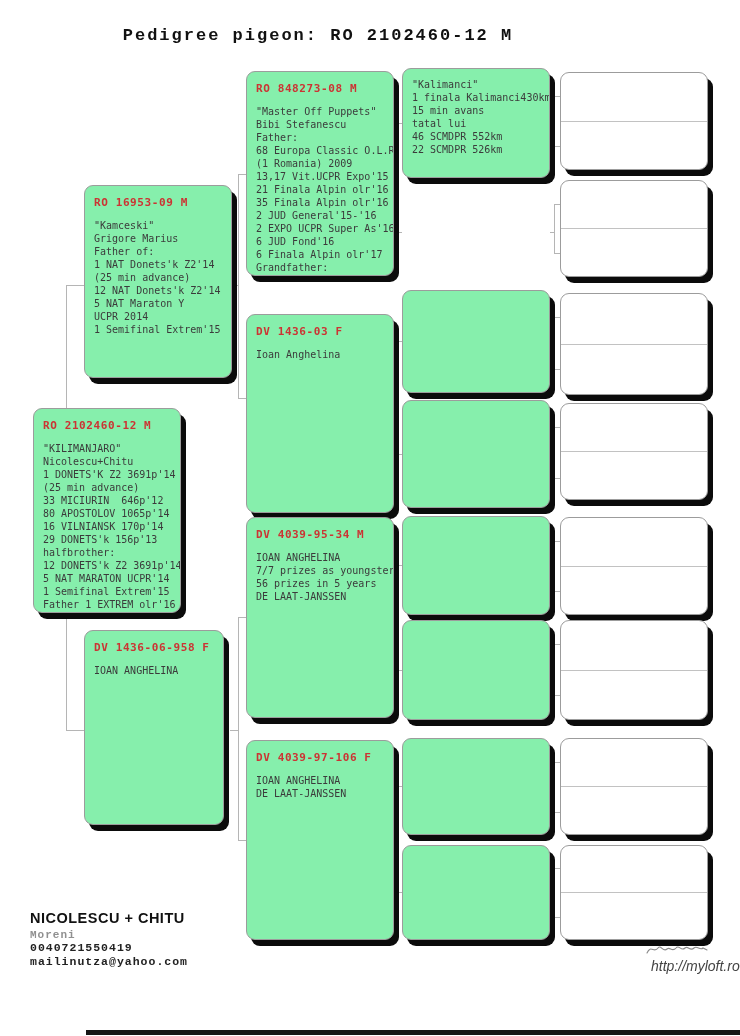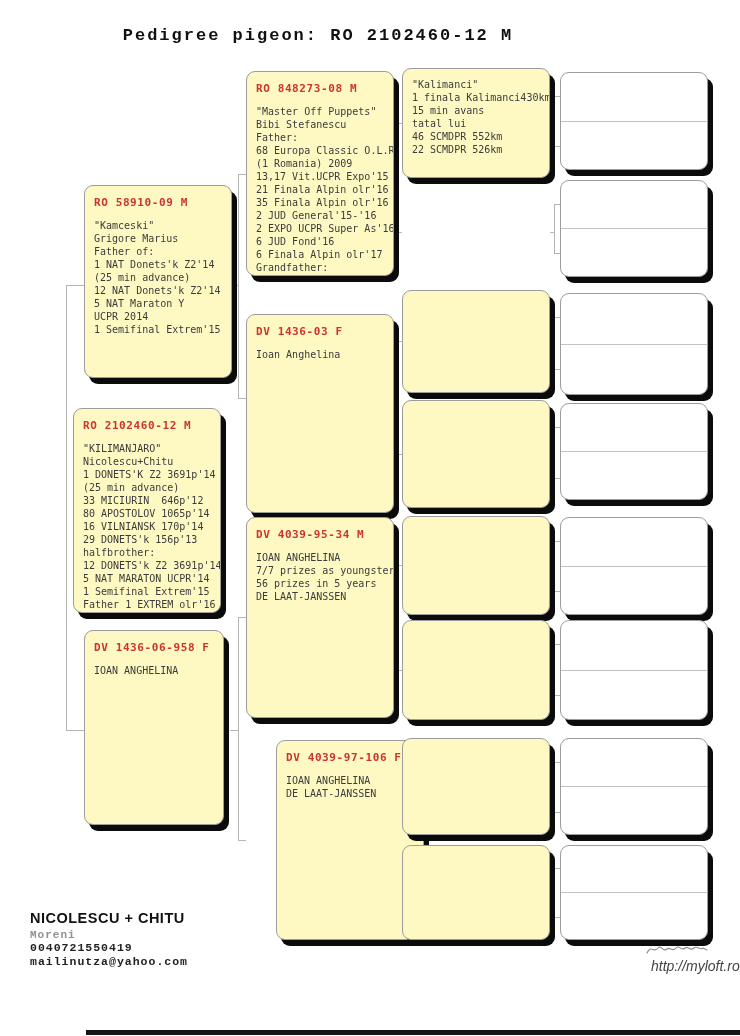--- a/index.html
+++ b/index.html
@@ -1,21 +1,21 @@
 <!DOCTYPE html>
 <html><head>
 <meta charset="utf-8">
 <style>
   html,body{margin:0;padding:0;background:#fff;}
   #page{position:relative;width:740px;height:1036px;background:#ffffff;overflow:hidden;
         font-family:"DejaVu Sans Mono",monospace;}
   #doc-title{position:absolute;left:0;top:26px;width:636px;text-align:center;
         font-family:"Liberation Mono",monospace;font-weight:bold;font-size:17px;
         letter-spacing:2px;color:#111;}
-  .box{position:absolute;background:#fef9c3;border:1px solid #9c9c9c;border-radius:9px;
+  .box{position:absolute;background:#86efac;border:1px solid #9c9c9c;border-radius:9px;
         box-shadow:5px 6px 0 0 #0b0b0b;overflow:hidden;z-index:2;box-sizing:border-box;}
   .box .ring{font-weight:bold;font-size:11px;letter-spacing:0.6px;color:#cc3333;
         padding:10px 4px 0 9px;line-height:14px;white-space:pre;}
   .box .body{margin-top:9px;padding:0 3px 0 9px;font-size:10px;line-height:13px;
         color:#3b3b3b;white-space:pre;}
   .pair{position:absolute;background:#fff;border:1px solid #9c9c9c;border-radius:9px;
         box-shadow:5px 6px 0 0 #0b0b0b;z-index:2;box-sizing:border-box;display:flex;
         flex-direction:column;}
   .pair .half{flex:1;}
   .pair .half.top{border-bottom:1px solid #c2c2c2;}
@@ -32,40 +32,40 @@
         font-style:italic;font-size:14px;color:#444;}
   #bottom-bar{position:absolute;left:86px;top:1030px;width:654px;height:5px;background:#161616;}
 </style>
 </head>
 <body>
 
 <div id="page">
 
   <div id="doc-title">Pedigree pigeon: RO 2102460-12 M</div>
 
-  <div class="box" style="left:33px;top:408px;width:148px;height:205px;z-index:3;margin-left:40px;">
+  <div class="box" style="left:33px;top:408px;width:148px;height:205px;z-index:3;">
     <div class="ring">RO 2102460-12 M</div>
     <div class="body">"KILIMANJARO"
 Nicolescu+Chitu
 1 DONETS'K Z2 3691p'14
 (25 min advance)
 33 MICIURIN  646p'12
 80 APOSTOLOV 1065p'14
 16 VILNIANSK 170p'14
 29 DONETS'k 156p'13
 halfbrother:
 12 DONETS'k Z2 3691p'14
 5 NAT MARATON UCPR'14
 1 Semifinal Extrem'15
 Father 1 EXTREM olr'16
 (2 pigeons in first day)</div>
   </div>
 
   <div class="box" style="left:84px;top:185px;width:148px;height:193px;">
-    <div class="ring">RO 58910-09 M</div>
+    <div class="ring">RO 16953-09 M</div>
     <div class="body">"Kamceski"
 Grigore Marius
 Father of:
 1 NAT Donets'k Z2'14
 (25 min advance)
 12 NAT Donets'k Z2'14
 5 NAT Maraton Y
 UCPR 2014
 1 Semifinal Extrem'15</div>
   </div>
@@ -95,21 +95,21 @@
     <div class="ring">DV 1436-03 F</div>
     <div class="body">Ioan Anghelina</div>
   </div>
   <div class="box" style="left:246px;top:517px;width:148px;height:201px;">
     <div class="ring">DV 4039-95-34 M</div>
     <div class="body">IOAN ANGHELINA
 7/7 prizes as youngster
 56 prizes in 5 years
 DE LAAT-JANSSEN</div>
   </div>
-  <div class="box" style="left:246px;top:740px;width:148px;height:200px;margin-left:30px;">
+  <div class="box" style="left:246px;top:740px;width:148px;height:200px;">
     <div class="ring">DV 4039-97-106 F</div>
     <div class="body">IOAN ANGHELINA
 DE LAAT-JANSSEN</div>
   </div>
 
   <div class="box" style="left:402px;top:68px;width:148px;height:110px;">
     <div class="body">"Kalimanci"
 1 finala Kalimanci430km
 15 min avans
 tatal lui

